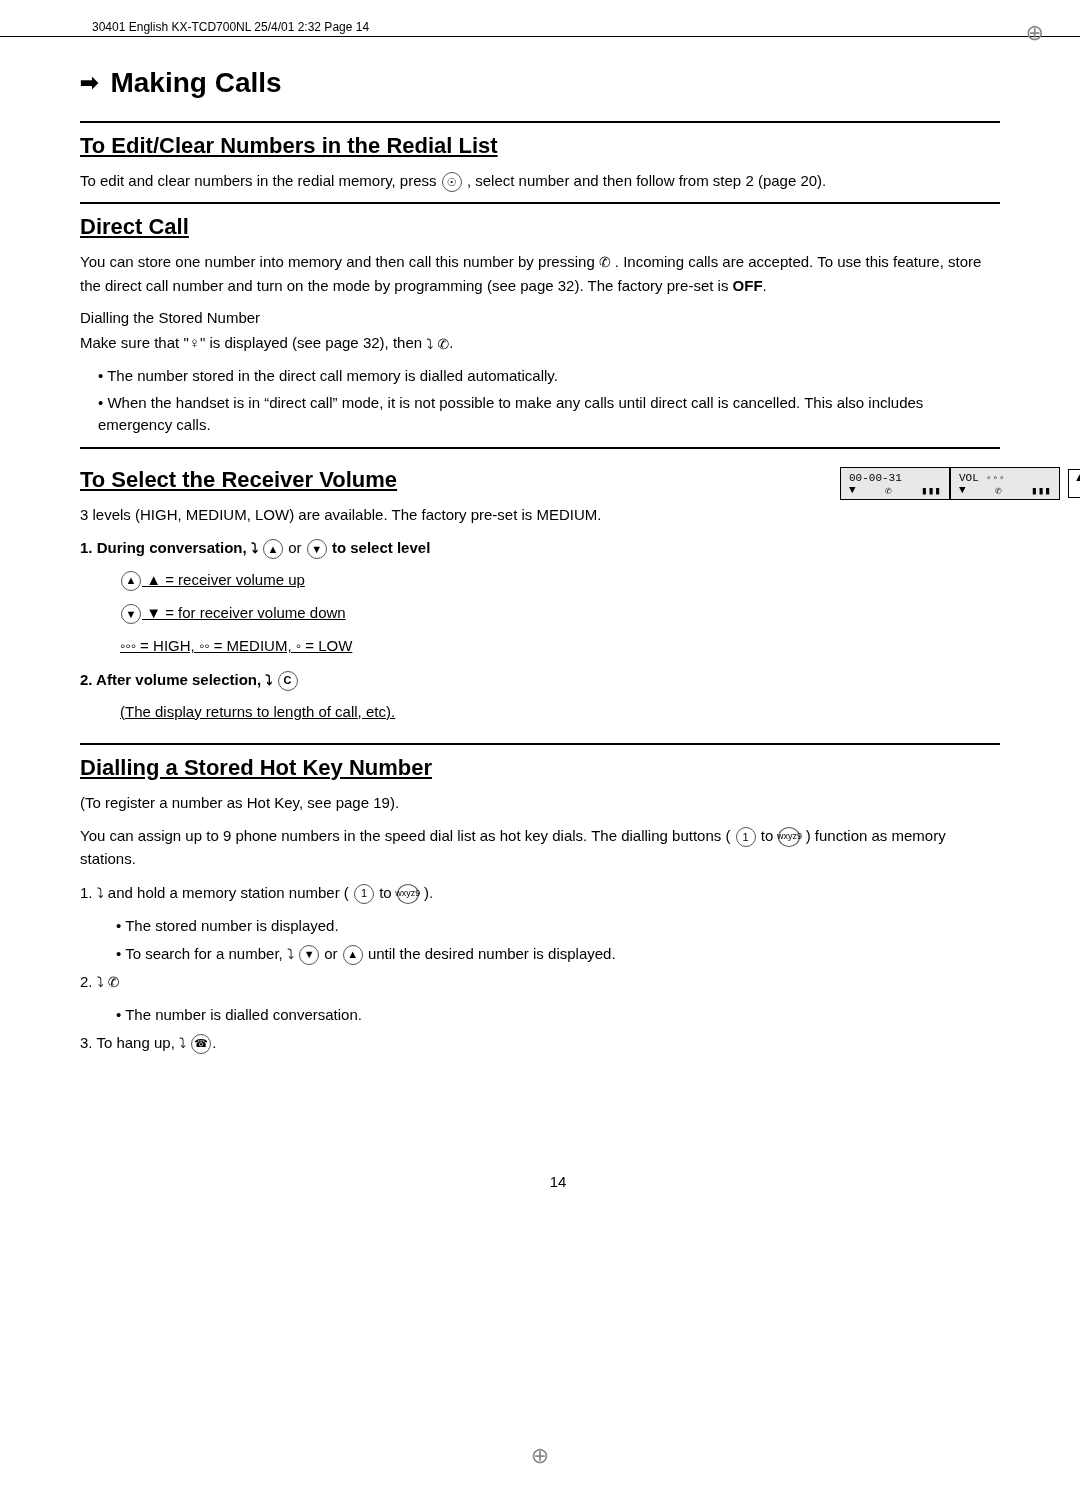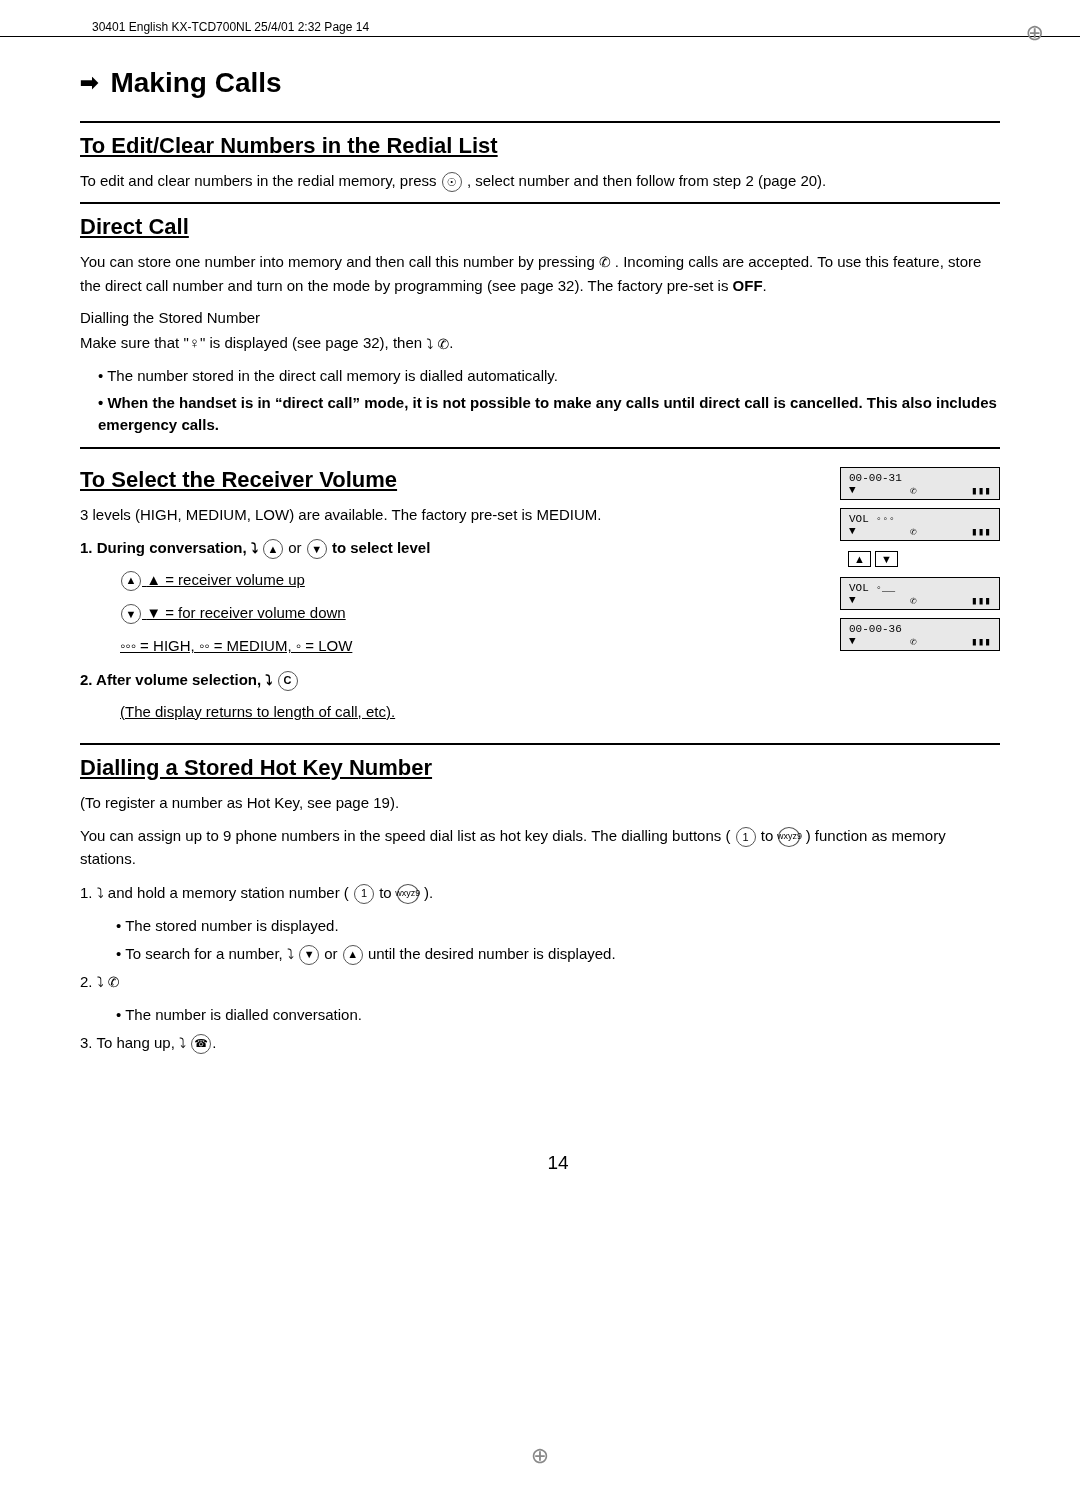--- a/index.html
+++ b/index.html
@@ -65,21 +65,21 @@
       margin-bottom: 5px;
       margin-top: 12px;
     }
     .bullet {
       margin-left: 18px;
       margin-bottom: 4px;
       font-size: 15px;
       line-height: 1.5;
     }
     .bold-note {
-      font-weight: bold;
+      font-weight: normal;
       font-size: 15px;
       line-height: 1.5;
       margin-left: 18px;
       margin-bottom: 6px;
     }
     .numbered-item {
       font-size: 15px;
       line-height: 1.55;
       margin-bottom: 8px;
     }
@@ -91,22 +91,22 @@
       gap: 24px;
       align-items: flex-start;
     }
     .left-col {
       flex: 1;
     }
     .right-col {
       width: 160px;
       flex-shrink: 0;
       display: flex;
-      flex-direction: column;
-      gap: 8px;
+      flex-direction: row;
+      gap: 0;
       margin-top: 8px;
     }
     .lcd-box {
       border: 1.5px solid #000;
       background: #e8e8e8;
       font-family: 'Courier New', monospace;
       font-size: 12px;
       padding: 4px 8px 2px 8px;
       min-width: 110px;
       position: relative;
@@ -129,22 +129,22 @@
       font-size: 11px;
       font-weight: bold;
       display: inline-block;
     }
     .indent-2 {
       margin-left: 40px;
       text-decoration: underline;
     }
     .page-number {
       text-align: center;
-      font-size: 19px;
-      margin-top: 27px;
+      font-size: 15px;
+      margin-top: 48px;
       padding-left: 36px;
     }
     .crosshair {
       position: absolute;
       right: 36px;
       font-size: 22px;
       color: #888;
     }
     .crosshair-bottom {
       position: absolute;

